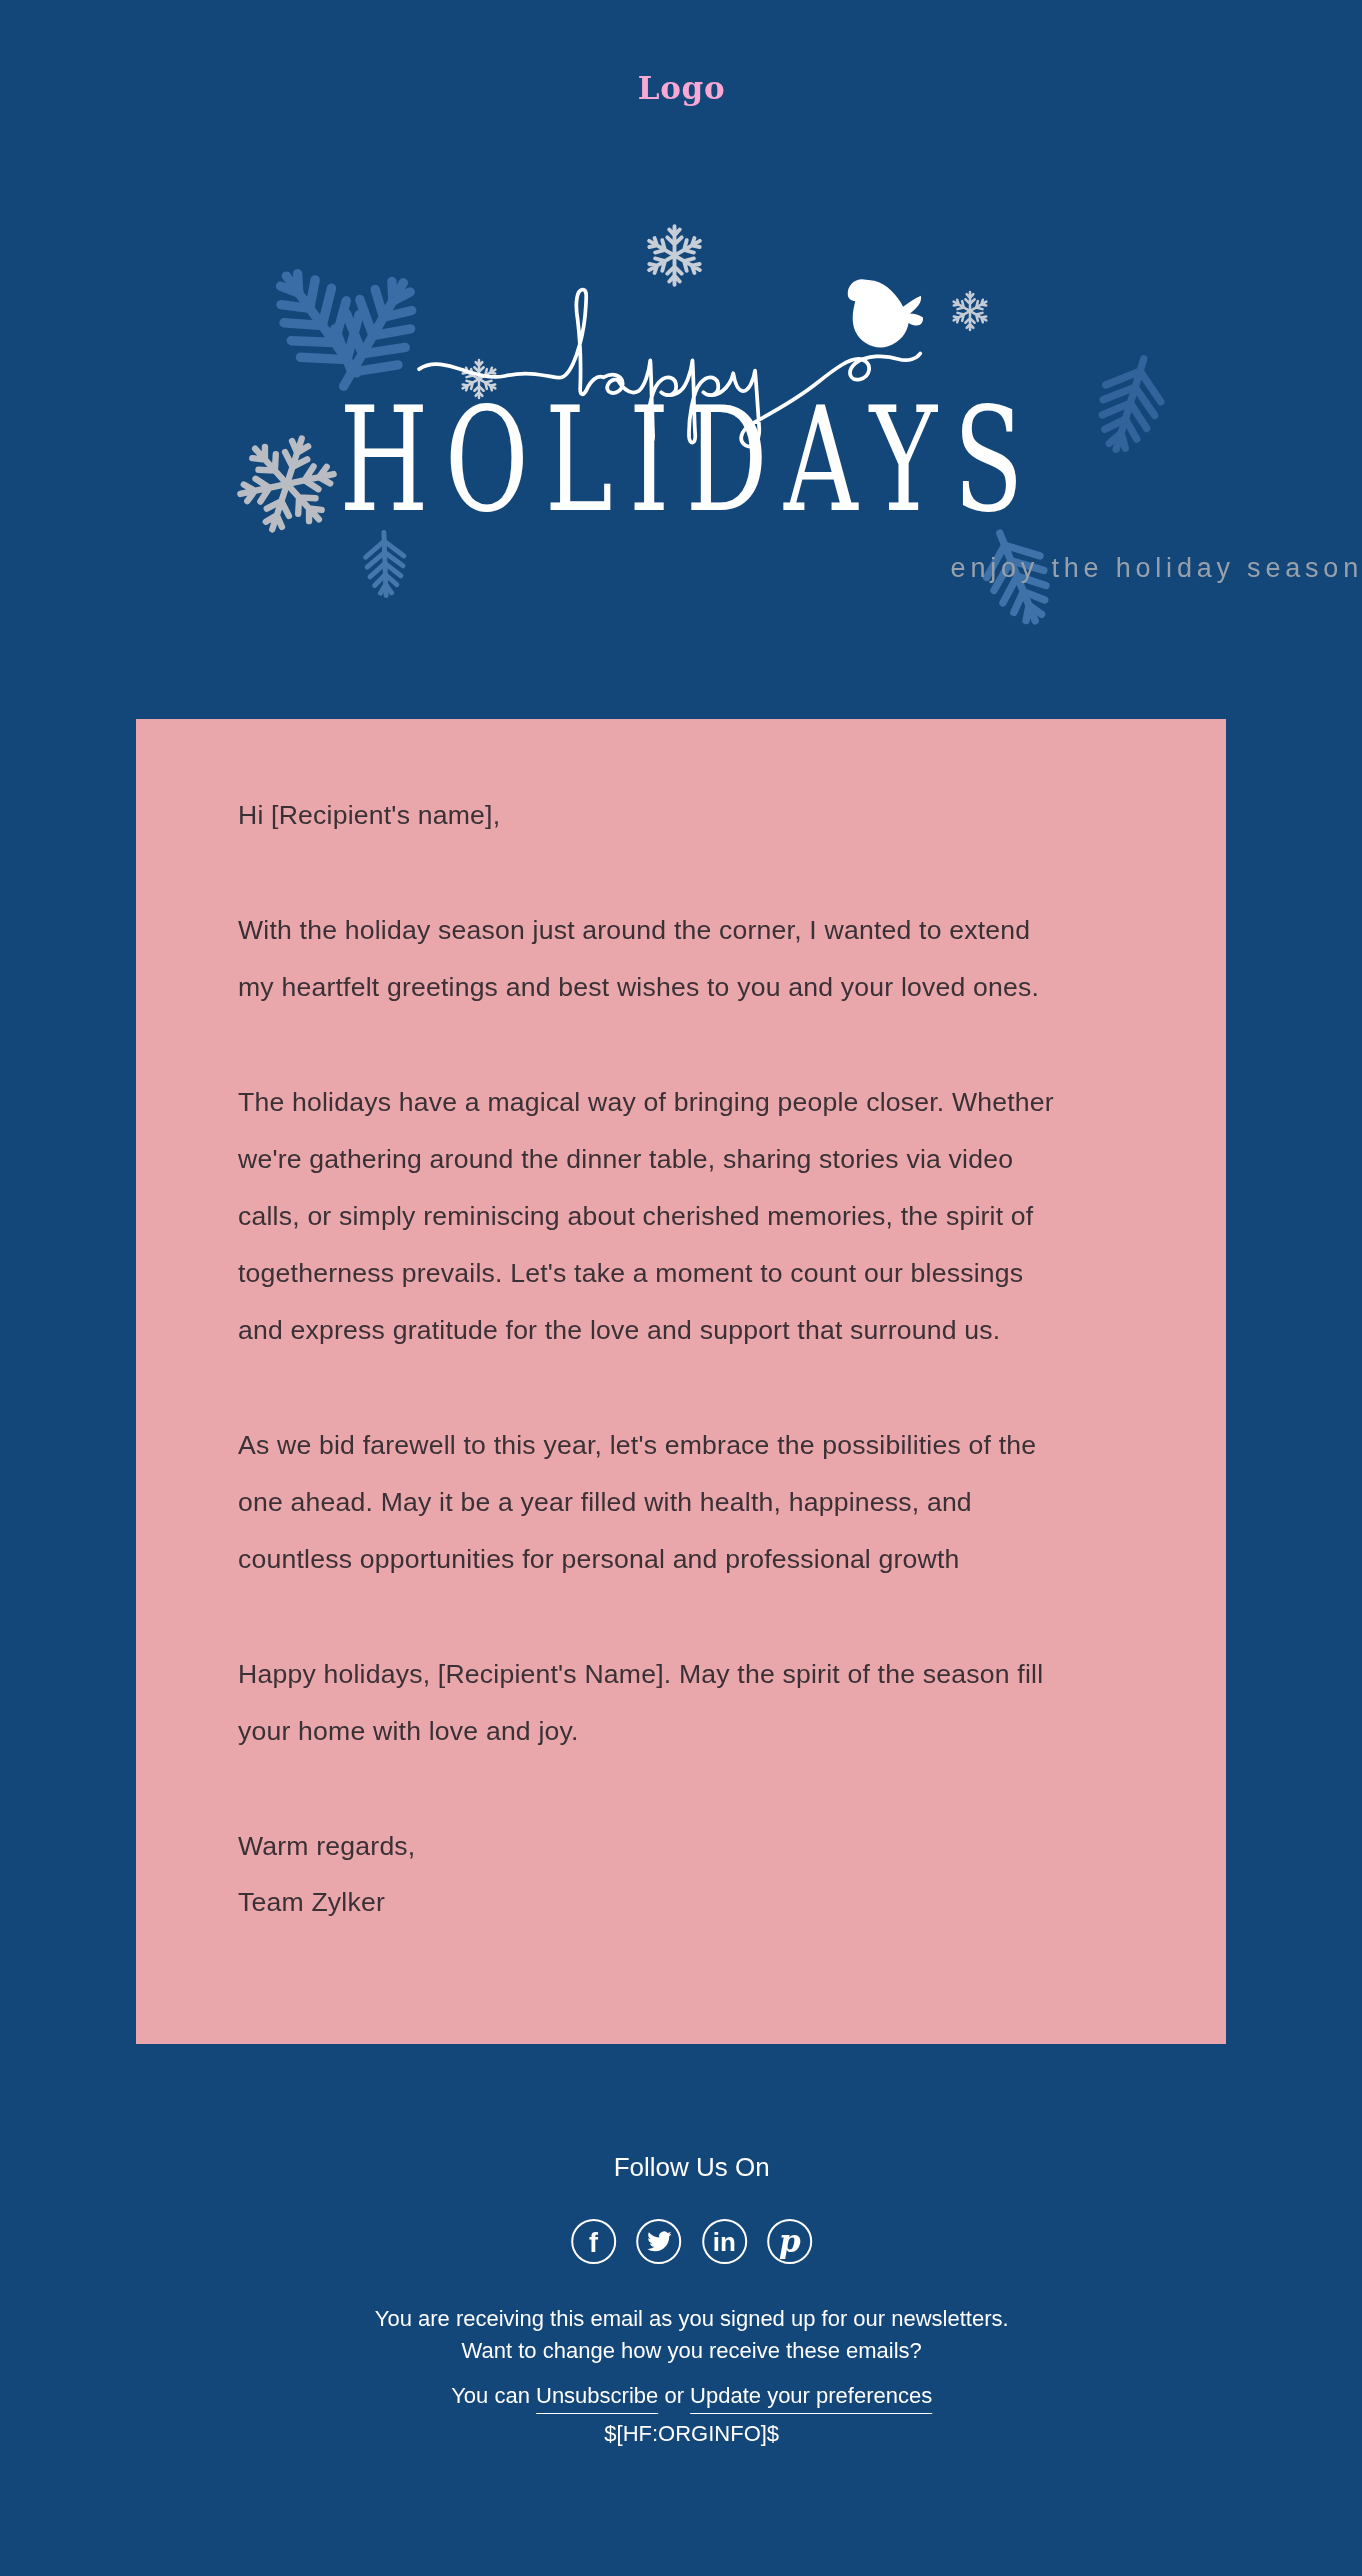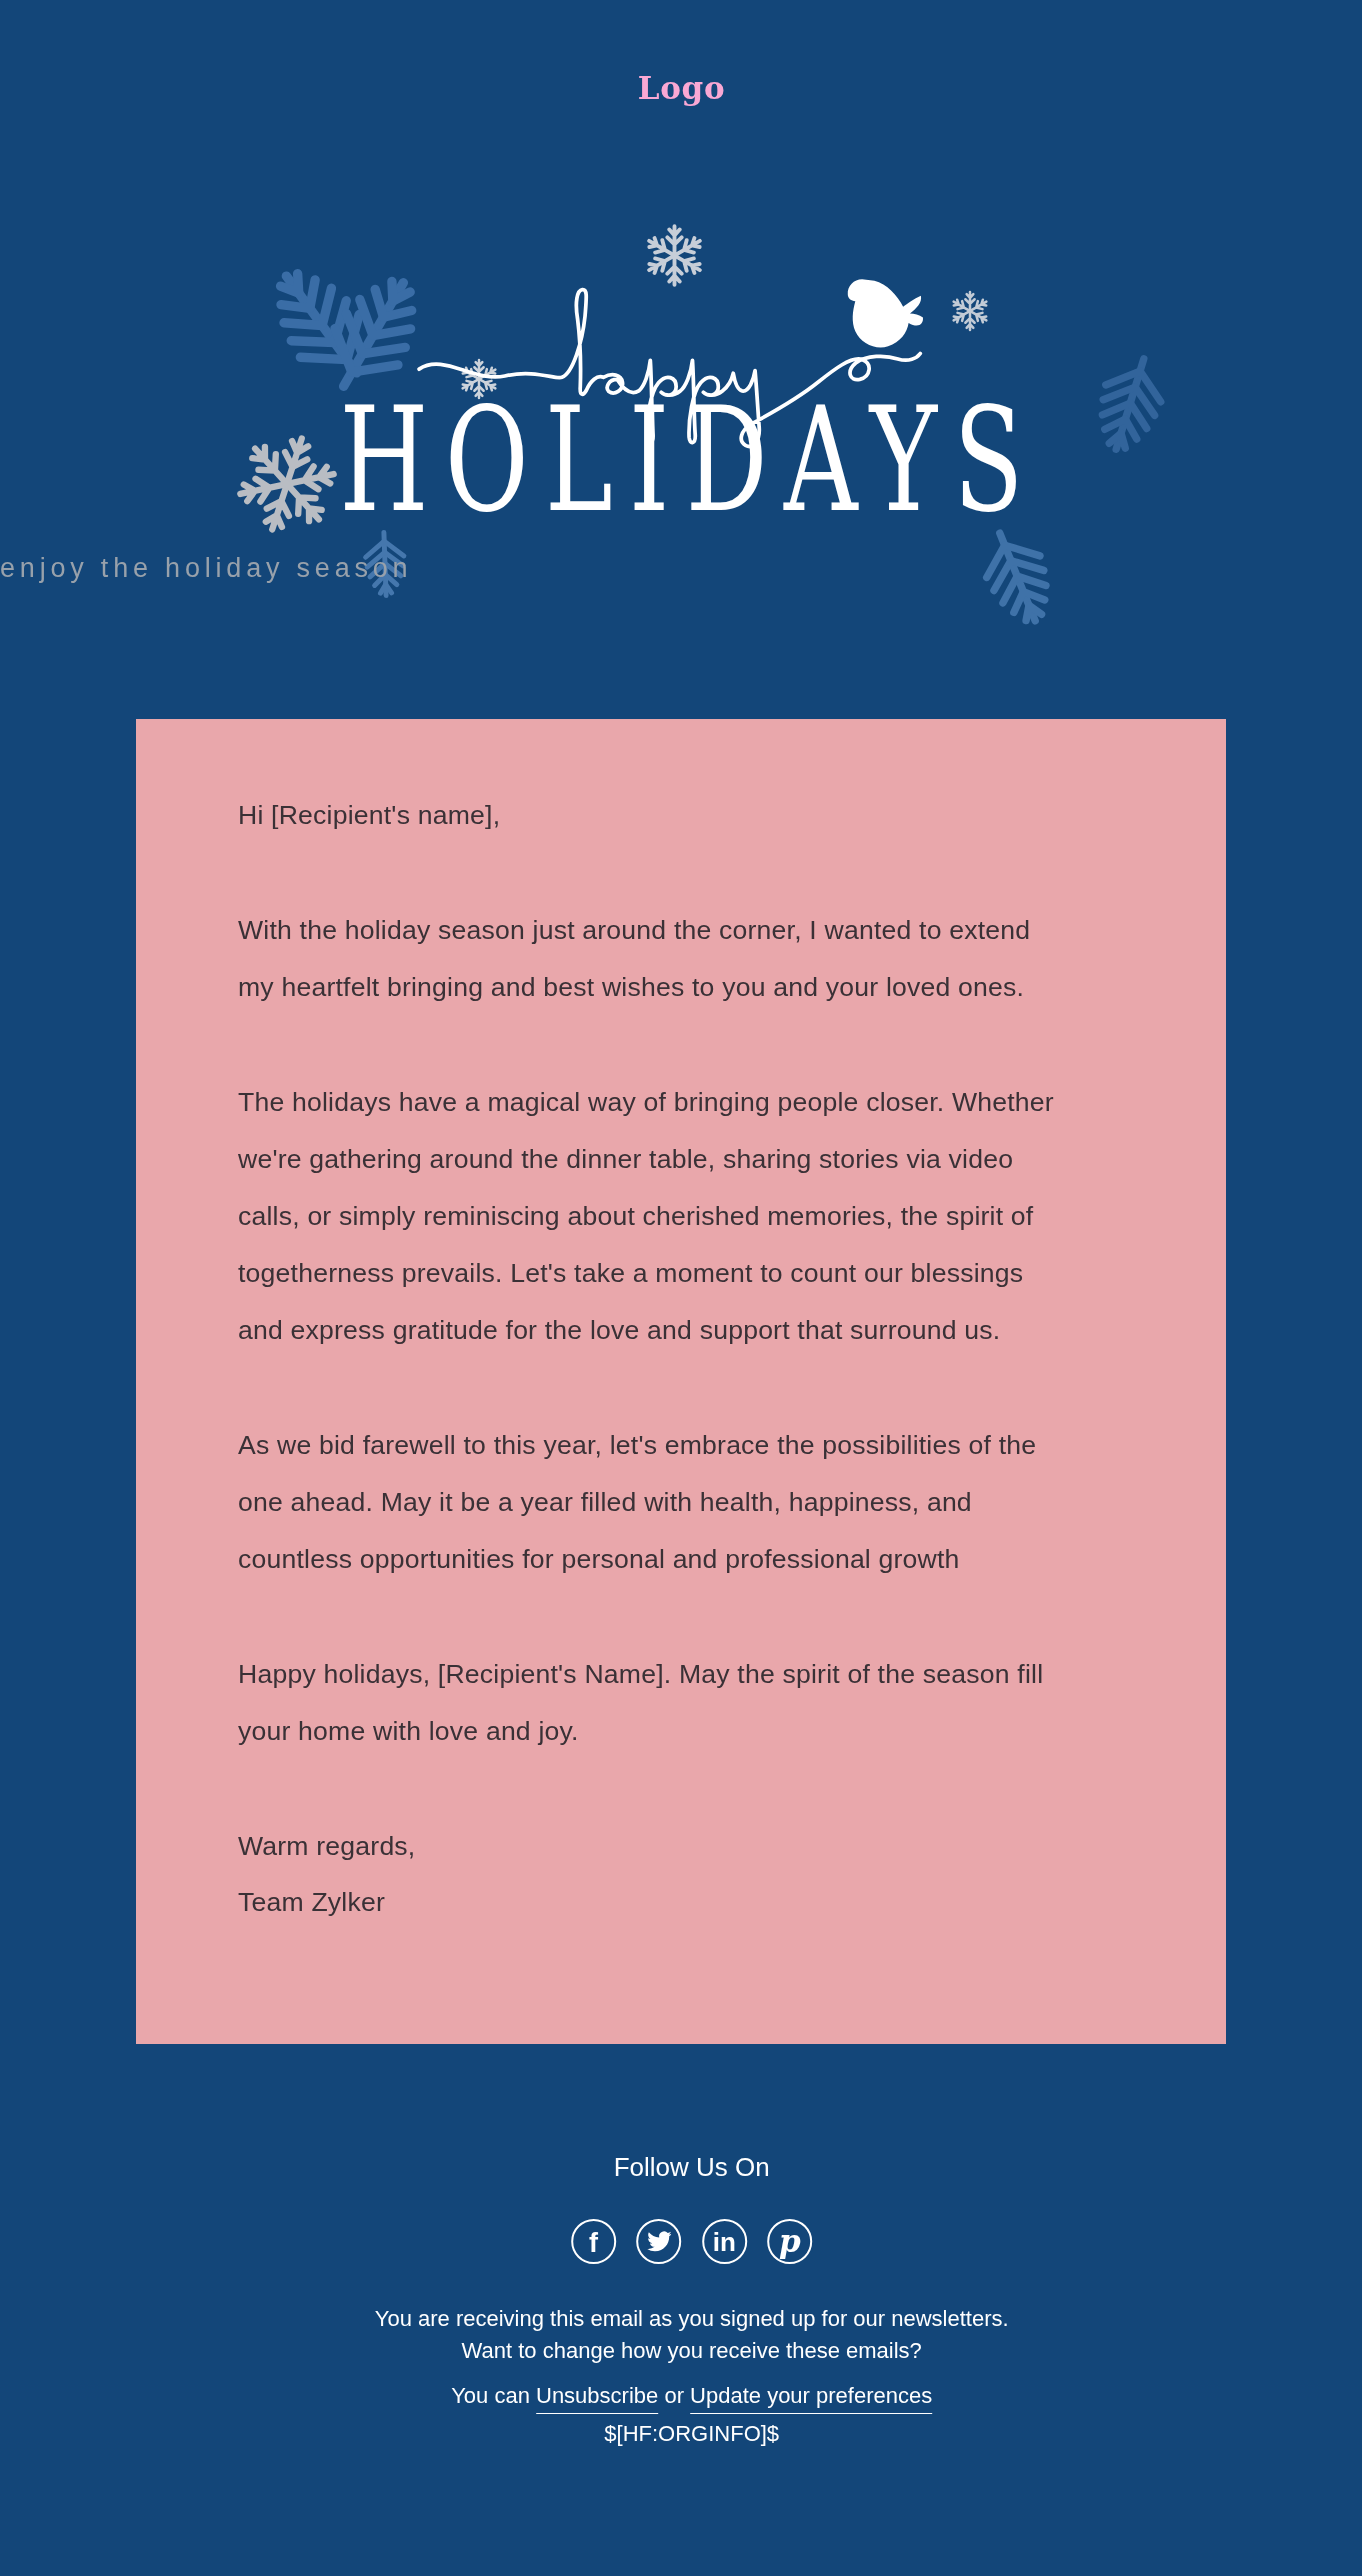--- a/index.html
+++ b/index.html
@@ -20,21 +20,21 @@
   
   .deco { position:absolute; overflow:visible; }
   .holidays-title {
     position:absolute; top:375px; left:0; width:100%; text-align:center;
     font-family:"DejaVu Serif", serif; font-size:102px; font-weight:400;
     color:#ffffff; letter-spacing:16.4px; text-indent:16.4px;
     transform:scaleY(1.42); transform-origin:50% 0;
     white-space:nowrap;
   }
   .tagline {
-    position:absolute; top:553px; left:0; width:100%; text-align:left;
+    position:absolute; top:553px; left:0; width:100%; text-align:right;
     font-size:27px; letter-spacing:4.8px; color:#98a1ab;
   }
 
   
   .card {
     position:absolute; left:136px; top:719px; width:1090px; box-sizing:border-box;
     background:#e9a7ab; color:#3a3136;
     padding:68px 110px 114px 102px;
     font-size:26.6px; line-height:57px; letter-spacing:0.2px;
   }
@@ -147,21 +147,21 @@
     </div>
 
     <div class="holidays-title">HOLIDAYS</div>
 
     <div class="tagline">enjoy the holiday season</div>
   </div>
 
   <div class="card">
     <p class="para">Hi [Recipient's name],</p>
     <p class="para">With the holiday season just around the corner, I wanted to extend
-my heartfelt bringing and best wishes to you and your loved ones.</p>
+my heartfelt greetings and best wishes to you and your loved ones.</p>
     <p class="para">The holidays have a magical way of bringing people closer. Whether
 we're gathering around the dinner table, sharing stories via video
 calls, or simply reminiscing about cherished memories, the spirit of
 togetherness prevails. Let's take a moment to count our blessings
 and express gratitude for the love and support that surround us.</p>
     <p class="para">As we bid farewell to this year, let's embrace the possibilities of the
 one ahead. May it be a year filled with health, happiness, and
 countless opportunities for personal and professional growth</p>
     <p class="para">Happy holidays, [Recipient's Name]. May the spirit of the season fill
 your home with love and joy.</p>

